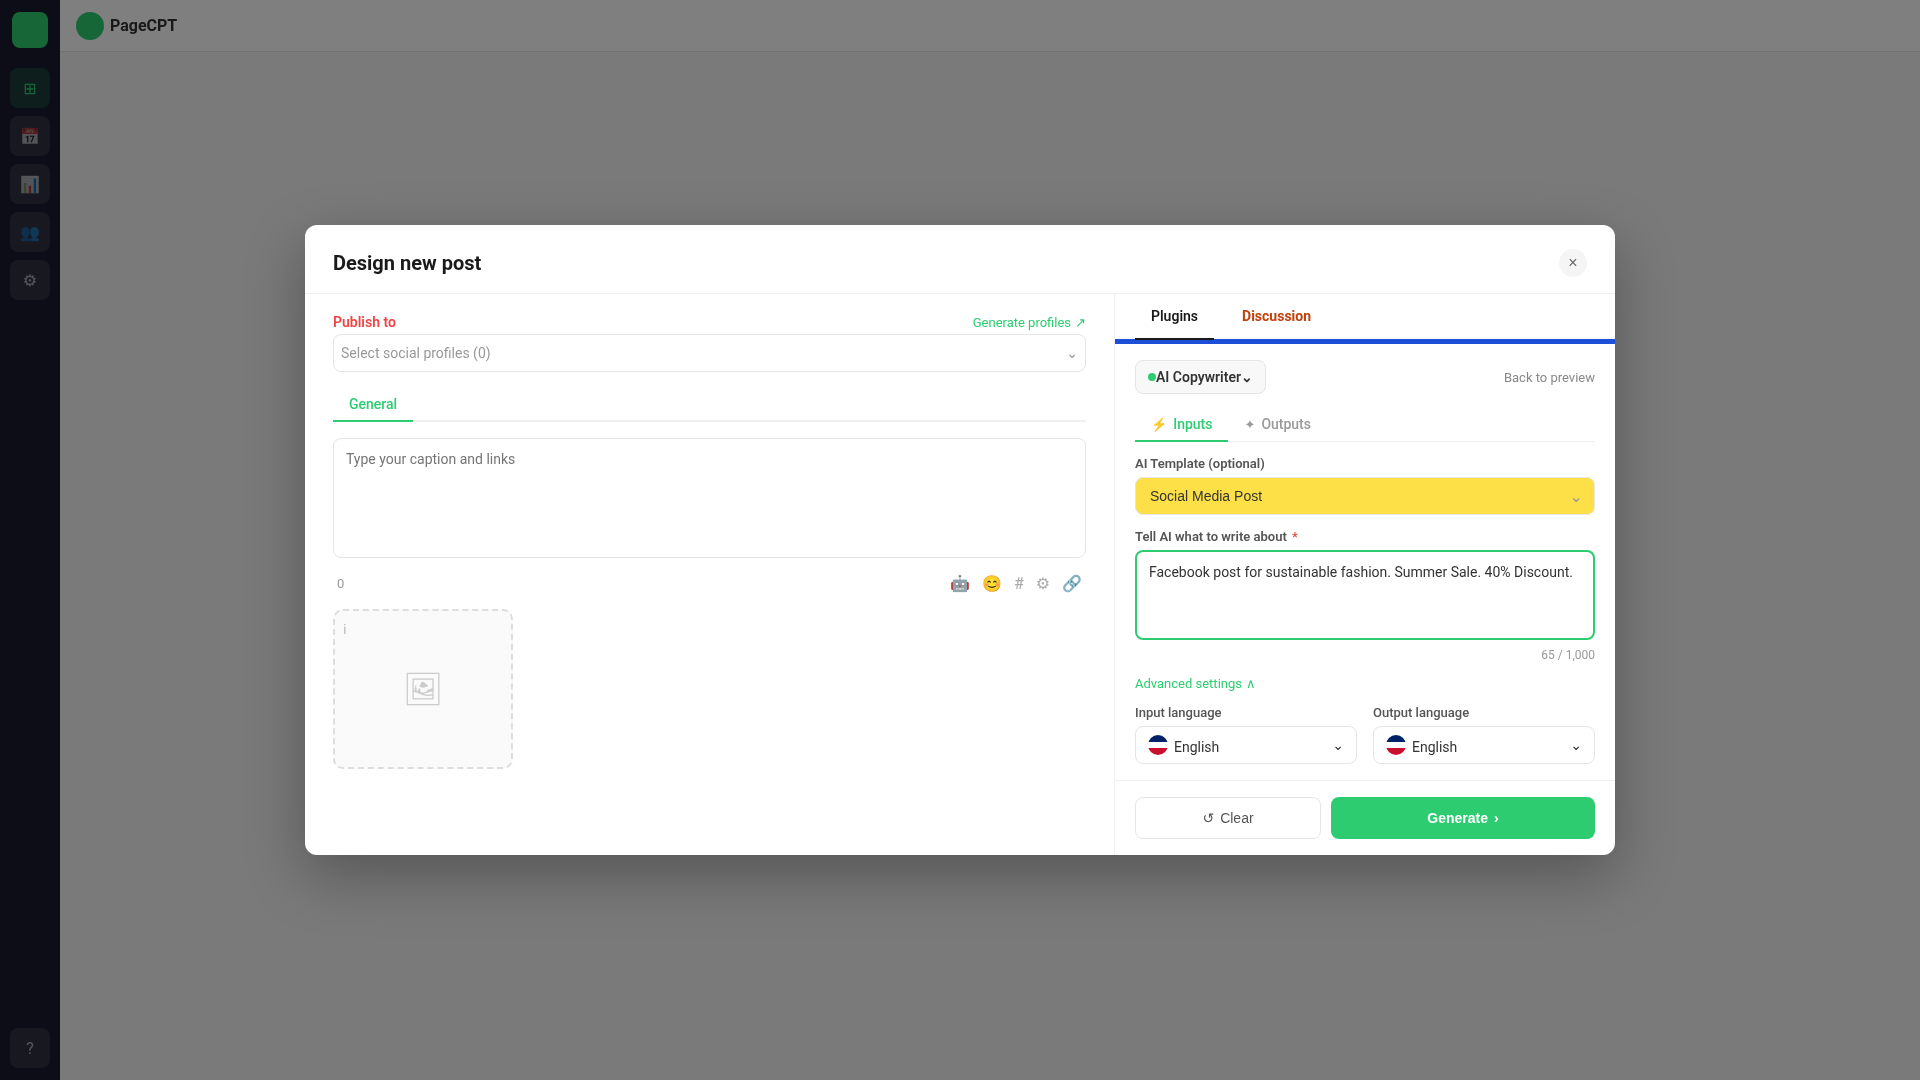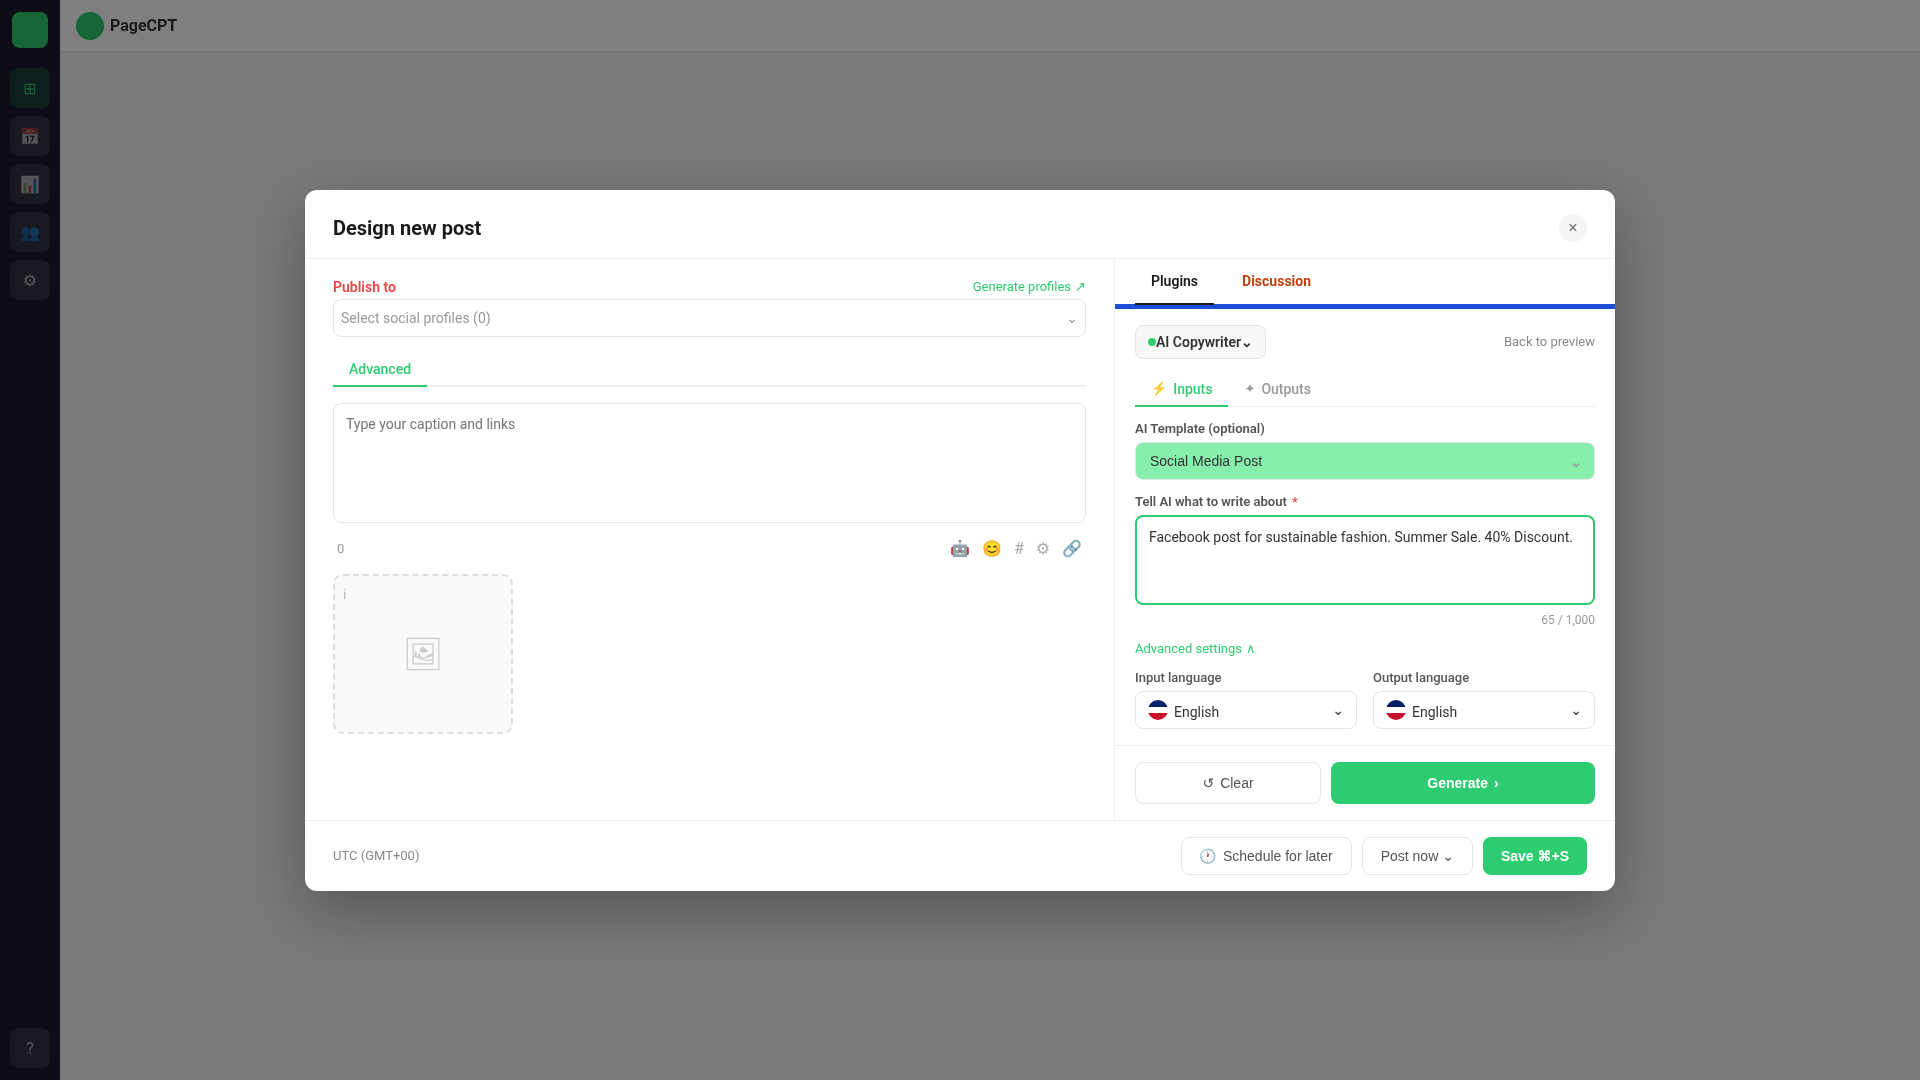--- a/index.html
+++ b/index.html
@@ -384,21 +384,21 @@
       color: #999;
       pointer-events: none;
     }
     .template-select-wrapper select {
       width: 100%;
       padding: 10px 14px;
       border: 1px solid #e5e5e5;
       border-radius: 8px;
       font-size: 14px;
       color: #333;
-      background: #86efac;
+      background: #fde047;
       cursor: pointer;
       appearance: none;
       outline: none;
     }
 
     .write-about-textarea {
       width: 100%;
       height: 90px;
       border: 2px solid #2ecc71;
       border-radius: 8px;
@@ -612,21 +612,21 @@
               <span>↗</span>
             </a>
           </div>
           <div class="profiles-select">
             <span>Select social profiles (0)</span>
             <span>⌄</span>
           </div>
         </div>
 
         <div class="tabs-bar">
-          <div class="tab active">Advanced</div>
+          <div class="tab active">General</div>
         </div>
 
         <textarea class="caption-area" placeholder="Type your caption and links" style=""></textarea>
 
         <div class="caption-toolbar">
           <span class="char-count">0</span>
           <div class="caption-icons">
             <span class="caption-icon green">🤖</span>
             <span class="caption-icon">😊</span>
             <span class="caption-icon">#</span>
@@ -725,31 +725,15 @@
           </button>
           <button class="btn-generate">
             <span>Generate</span>
             <span>›</span>
           </button>
         </div>
 
       </div>
     </div>
 
-    <div class="modal-footer">
-      <div class="footer-left">UTC (GMT+00)</div>
-      <div class="footer-right">
-        <button class="btn-schedule">
-          <span>🕐</span>
-          <span>Schedule for later</span>
-        </button>
-        <button class="btn-post-now">
-          <span>Post now</span>
-          <span> ⌄</span>
-        </button>
-        <button class="btn-save">
-          <span>Save ⌘+S</span>
-        </button>
-      </div>
-    </div>
 
   </div>
 </div>
 
 </body></html>

